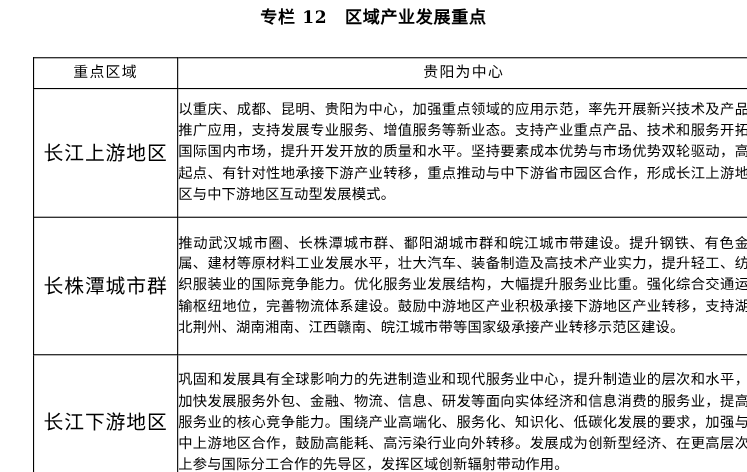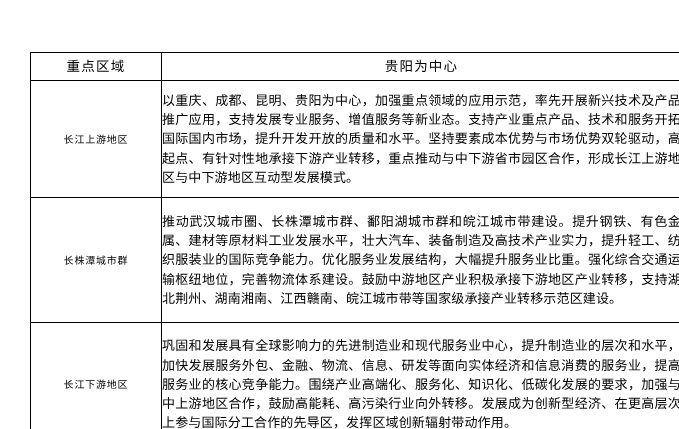--- a/index.html
+++ b/index.html
@@ -68,21 +68,21 @@
     font-size: 13.5px;
     font-weight: bold;
     letter-spacing: 1.2px;
     line-height: 25px;
   }
 
   
   .region-cell {
     text-align: center;
     vertical-align: middle;
-    font-size: 10px;
+    font-size: 18px;
     letter-spacing: 0.8px;
     line-height: 19px;
   }
 
   
   .content-cell {
     vertical-align: top;
     padding: 5px 8px 6px 9px;
   }
   .content-cell p {
@@ -99,20 +99,21 @@
 
   .row-a .content-cell { height: 116px; }
   .row-b .content-cell { height: 124px; }
   .row-c .content-cell { height: 123px; }
 </style>
 </head>
 <body>
 
 <div class="page">
 
+  <div class="doc-title">专栏 12　区域产业发展重点</div>
 
   <div class="tbl-wrap">
     <table class="box">
       <colgroup>
         <col class="c-region">
         <col class="c-content">
       </colgroup>
       <thead>
         <tr>
           <th class="hdr-cell">重点区域</th>

